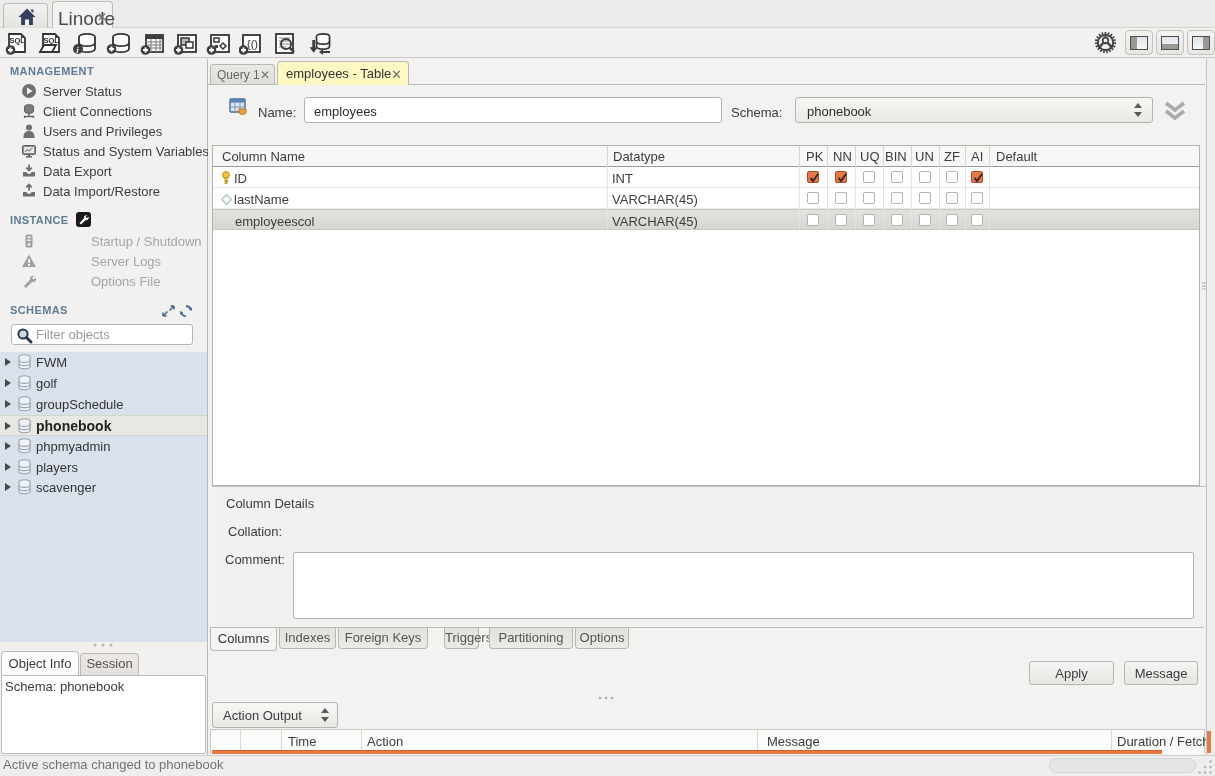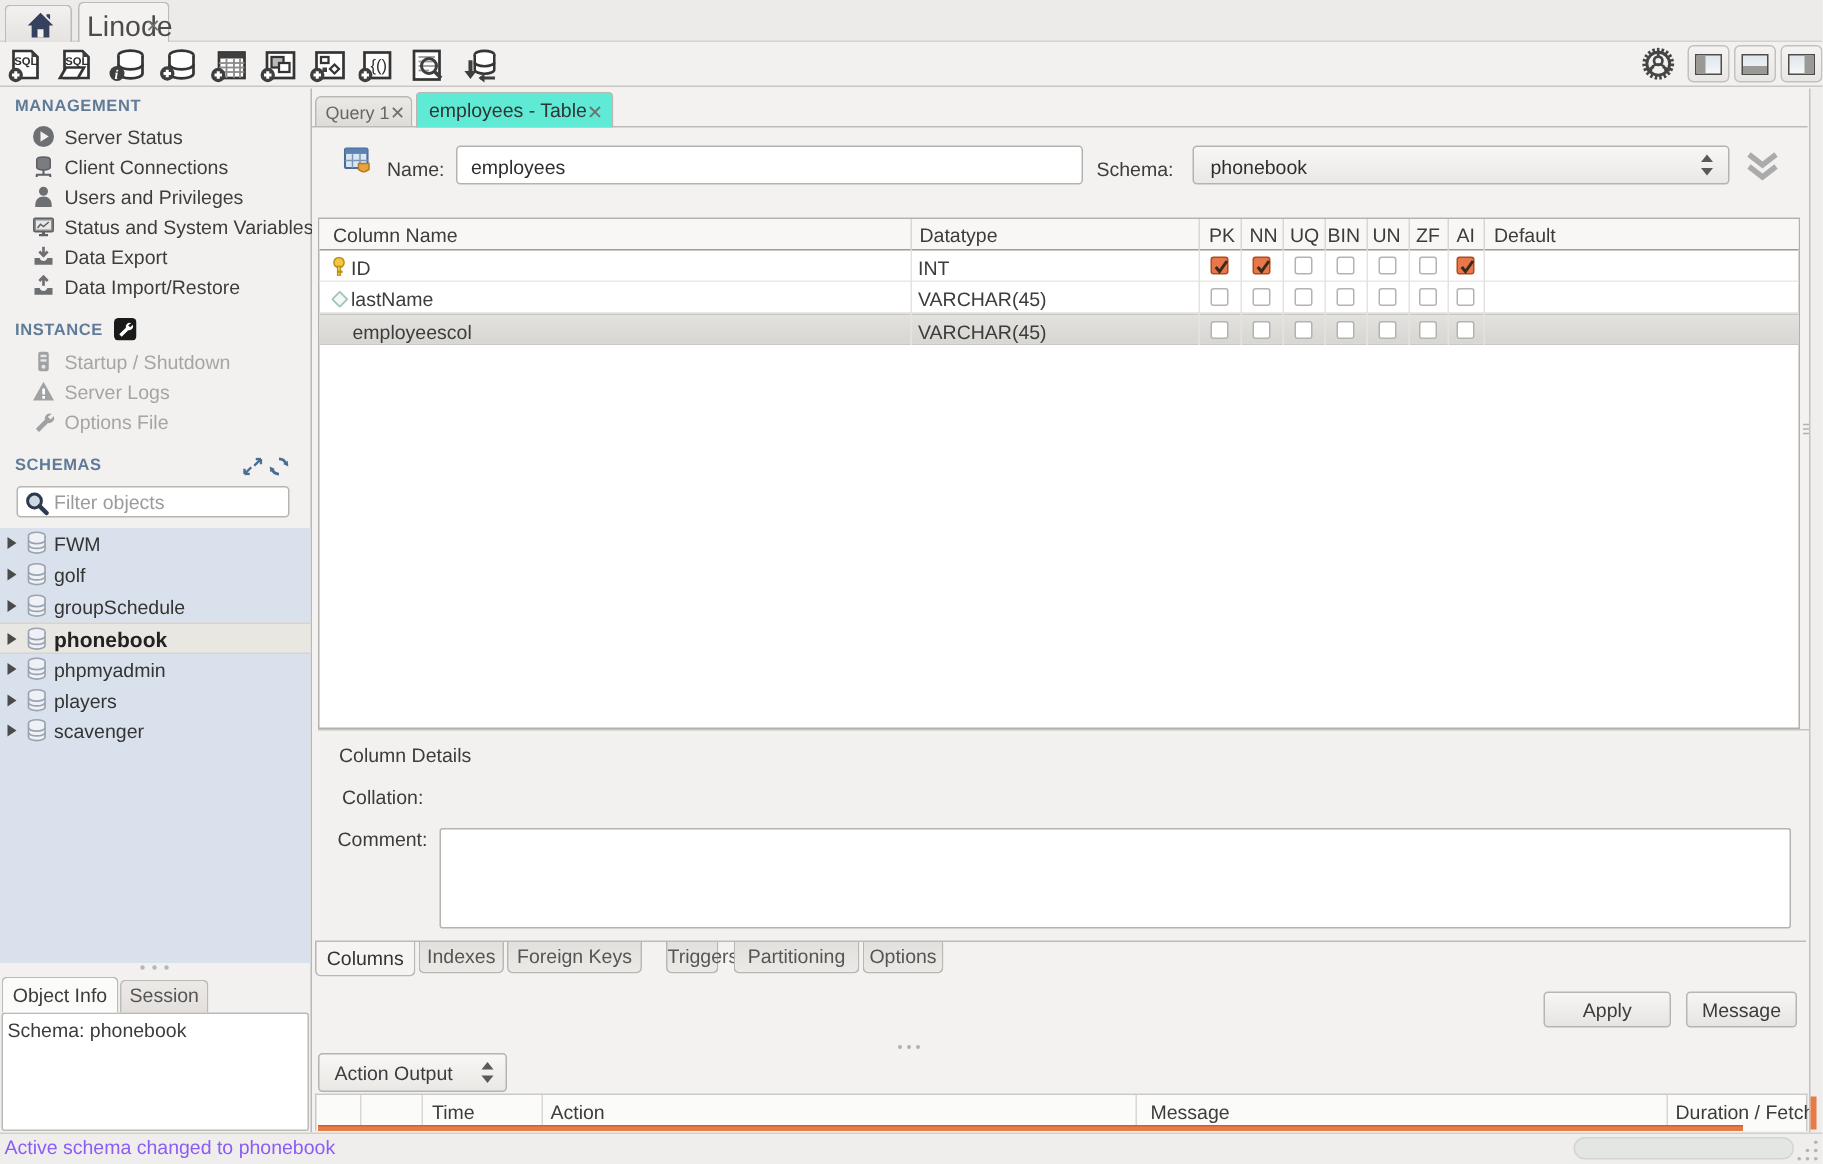--- a/index.html
+++ b/index.html
@@ -18,46 +18,46 @@
 #toolbar { left:0; top:28px; width:1215px; height:30px; background:#f2f1ef; border-bottom:1px solid #c9c7c4; }
 .tbi { position:absolute; top:4px; }
 .panelbtn { position:absolute; top:2px; width:28px; height:25px; border:1px solid #c3c1be; border-radius:4px; background:linear-gradient(#f4f3f1,#e9e7e4); }
 .pb-in { position:absolute; left:4px; top:5px; width:18px; height:14px; border:1px solid #4c4c4c; background:linear-gradient(#dfe5ec,#f5f7f9); }
 .pb-seg { position:absolute; background:#9b9996; }
 
 
 #sidebar { left:0; top:59px; width:208px; height:696px; background:#f2f1ef; border-right:1px solid #bab8b4; }
 .sechead { position:absolute; left:10px; font-size:11px; font-weight:bold; color:#5f7b97; letter-spacing:0.4px; }
 .sitem { position:absolute; left:43px; font-size:13px; color:#3d3d3d; white-space:nowrap; }
-.sitem.dis { color:#a5a5a3; }
+.sitem.dis { color:#a5a5a3;margin-left:48px; }
 .sicon { position:absolute; left:21px; width:16px; height:16px; }
 #schemalist { left:0; top:293px; width:207px; height:290px; background:#d9e1ec; }
 .srow { position:absolute; left:0; width:207px; height:21px; }
 .srow .arr { position:absolute; left:5px; top:6px; width:0; height:0; border-left:6px solid #4a4a48; border-top:4px solid transparent; border-bottom:4px solid transparent; }
 .srow .txt { position:absolute; left:36px; top:3px; color:#343434; }
 .srow.sel { background:#e9e7e1; border-top:1px solid #d6d4cd; border-bottom:1px solid #d6d4cd; height:21px; }
 .srow .txt.b { font-weight:bold; font-size:14px; top:2px; color:#222; }
 .dbic { position:absolute; left:17px; top:2px; width:15px; height:16px; }
 #filterbox { left:11px; top:265px; width:182px; height:21px; background:#fff; border:1px solid #b7b5b1; border-radius:3px; }
 #filterbox span { position:absolute; left:24px; top:2px; color:#9b9b99; }
 #objinfotab { left:1px; top:592px; width:78px; height:24px; background:#fbfbfa; border:1px solid #bcbab6; border-bottom:none; border-radius:4px 4px 0 0; z-index:3;}
 #sessiontab { left:80px; top:594px; width:59px; height:22px; background:linear-gradient(#ece9e6,#e2dfdc); border:1px solid #bcbab6; border-bottom:none; border-radius:4px 4px 0 0; }
 #infopanel { left:1px; top:616px; width:205px; height:79px; background:#fff; border:1px solid #bcbab6; border-radius:2px; z-index:2; }
 
 
 #statusbar { left:0; top:755px; width:1215px; height:21px; background:#efeeec; border-top:1px solid #d2d0cc; }
-#statusbar .msg { position:absolute; left:3px; top:1px; color:#8b5cf6; }
+#statusbar .msg { position:absolute; left:3px; top:1px; color:#737373; }
 #statuspill { position:absolute; left:1049px; top:2px; width:147px; height:15px; background:#e3e6e3; border:1px solid #d2d5d2; border-radius:8px; }
 
 
 #main { left:208px; top:59px; width:997px; height:696px; background:#f3f2f0; }
 #maingutter { left:1206px; top:59px; width:9px; height:696px; background:#efeeec; border-left:1px solid #c5c3bf; }
 .qtab { position:absolute; border:1px solid #b9b7b3; border-bottom:none; border-radius:4px 4px 0 0; }
 #querytab { left:2px; top:5px; width:65px; height:20px; background:linear-gradient(#ebe9e6,#dedcd8); color:#5a5a5a; }
-#emptab { left:69px; top:2px; width:132px; height:24px; z-index:3; background:#5eead4; }
+#emptab { left:69px; top:2px; width:132px; height:24px; z-index:3; background:#fef9c3; }
 
 
 #tblicon { left:21px; top:39px; }
 .lbl { position:absolute; color:#3c3c3c; }
 #nameinput { left:96px; top:38px; width:418px; height:26px; background:#fff; border:1px solid #b5b3af; border-radius:3px; }
 #nameinput span { position:absolute; left:9px; top:6px; color:#2d2d2d; }
 #schemasel { left:587px; top:38px; width:358px; height:26px; background:linear-gradient(#f8f7f5,#eae8e5); border:1px solid #b5b3af; border-radius:3px; }
 #schemasel span { position:absolute; left:11px; top:6px; color:#2d2d2d; }
 .spin-up { width:0;height:0;border-left:4px solid transparent;border-right:4px solid transparent;border-bottom:5px solid #5a5a5a; position:absolute; }
 .spin-dn { width:0;height:0;border-left:4px solid transparent;border-right:4px solid transparent;border-top:5px solid #5a5a5a; position:absolute; }

